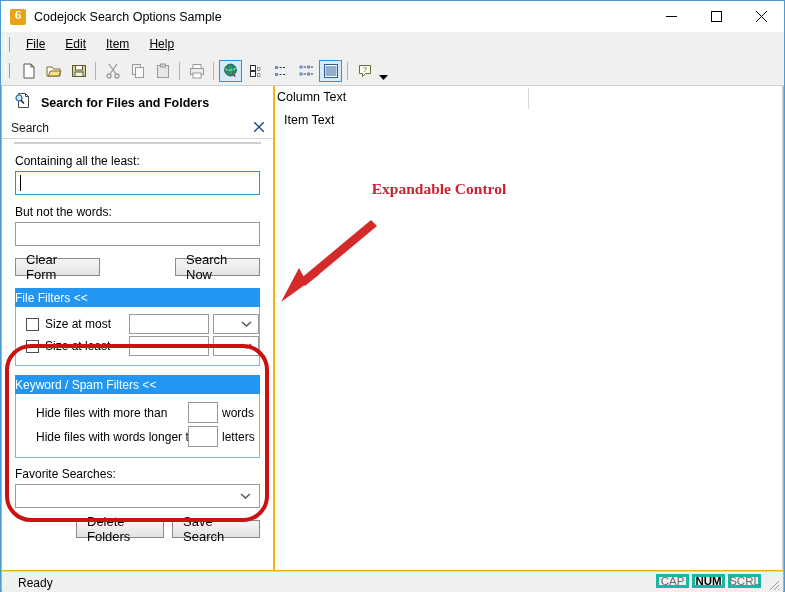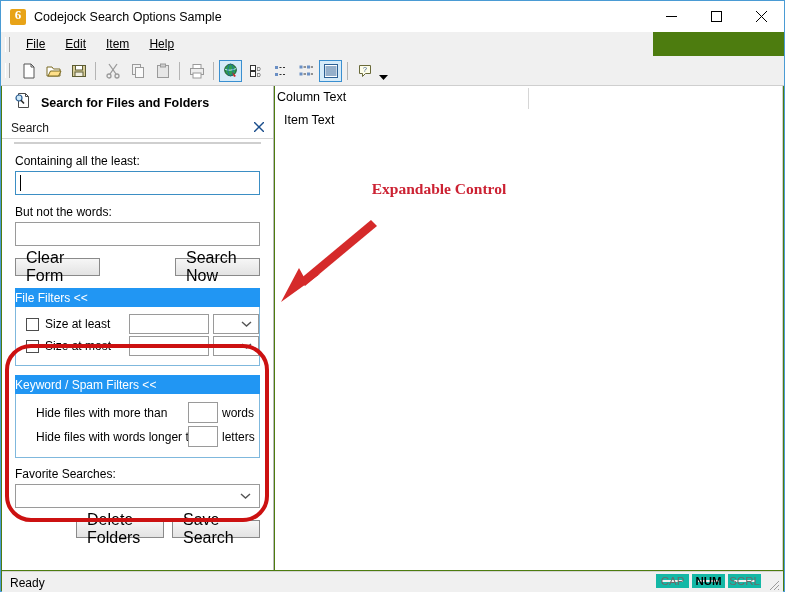--- a/index.html
+++ b/index.html
@@ -10,21 +10,21 @@
     width: 785px; height: 592px;
     font-family: "Liberation Sans", sans-serif;
     overflow: hidden;
     -webkit-font-smoothing: antialiased;
   }
   #app {
     position: relative;
     width: 785px; height: 592px;
     box-sizing: border-box;
     border: 1px solid #4a9bd4;
-    background: #4d7c0f;
+    background: #eab308;
   }
 
   
   #titlebar {
     position: absolute; left: 0; top: 0;
     width: 783px; height: 31px;
     background: #ffffff;
     display: flex; align-items: center;
   }
   #app-icon {
@@ -54,21 +54,21 @@
   .win-btn {
     width: 45px; height: 31px;
     display: flex; align-items: center; justify-content: center;
     color: #000;
   }
   .win-btn svg { display:block; }
 
   
   #menubar {
     position: absolute; left: 0; top: 31px;
-    width: 652px; height: 24px;
+    width: 783px; height: 24px;
     background: #f0f0f0;
     display: flex; align-items: center;
   }
   .gripper {
     width: 3px; height: 15px; margin-left: 4px; margin-right: 6px;
     border-left: 1px solid #ffffff;
     border-right: 1px solid #a0a0a0;
     flex: 0 0 auto;
   }
   .menu-item {
@@ -162,21 +162,21 @@
     position: absolute; left: 4px; top: 3px;
     width: 1px; height: 16px; background: #000;
   }
 
   .btn {
     height: 16px;
     box-sizing: border-box;
     border: 1px solid #8a8a8a;
     background: linear-gradient(#f6f6f6, #e3e3e3);
     font-family: "Liberation Sans", sans-serif;
-    font-size: 16px; color: #000;
+    font-size: 13px; color: #000;
     display: flex; align-items: center; justify-content: center;
     padding: 8px 10px;
   }
   #form-buttons {
     display: flex; margin: 12px 13px 0 13px;
     justify-content: space-between;
   }
   #form-buttons .btn { width: 85px; }
 
   
@@ -297,29 +297,29 @@
 
   
   #statusbar {
     position: absolute; left: 1px; top: 570px;
     width: 781px; height: 21px;
     background: #f0f0f0;
     border-top: 1px solid #d4d4d4;
     display: flex; align-items: center;
   }
   #status-text {
-    font-size: 12px; color: #000; margin-left: 8px;
+    font-size: 12px; color: #000; margin-left: 16px;
   }
   #status-indicators {
     position: absolute; right: 22px; top: 2px;
     display: flex; gap: 3px;
   }
   .ind {
     width: 33px; height: 14px;
-    border: 6px solid #14b8a6;
+    border: 3px solid #14b8a6;
     box-sizing: border-box;
     display: flex; align-items: center; justify-content: center;
     font-size: 11.5px; color: #6b6b6b;
   }
   .ind.on { color: #000; font-weight: bold; }
   #grip {
     position: absolute; right: 3px; bottom: 2px;
     width: 14px; height: 14px;
   }
 </style>
@@ -521,31 +521,31 @@
     </div>
 
     <div id="highlight-box"></div>
 
     <div style="margin-top:12px;">
       <div class="group-header" style="margin:0 13px;">File Filters &lt;&lt;</div>
       <div class="group">
         <div class="group-body">
           <div class="chk-row">
             <div class="chkbox"></div>
-            <div class="chk-label" style="width:92px;">Size at least</div>
+            <div class="chk-label" style="width:92px;">Size at most</div>
             <div class="small-box" style="width:88px;"></div>
             <div class="combo" style="width:50px;margin-left:4px;">
               <svg width="11" height="7" viewBox="0 0 11 7" style="margin-left:20px;">
                   <path d="M1 1l4.5 4L10 1" fill="none" stroke="#555" stroke-width="1.4"></path>
                 </svg>
             </div>
           </div>
           <div class="chk-row">
             <div class="chkbox"></div>
-            <div class="chk-label" style="width:92px;">Size at most</div>
+            <div class="chk-label" style="width:92px;">Size at least</div>
             <div class="small-box" style="width:88px;"></div>
             <div class="combo" style="width:50px;margin-left:4px;">
               <svg width="11" height="7" viewBox="0 0 11 7" style="margin-left:20px;">
                   <path d="M1 1l4.5 4L10 1" fill="none" stroke="#555" stroke-width="1.4"></path>
                 </svg>
             </div>
           </div>
         </div>
       </div>
     </div>

